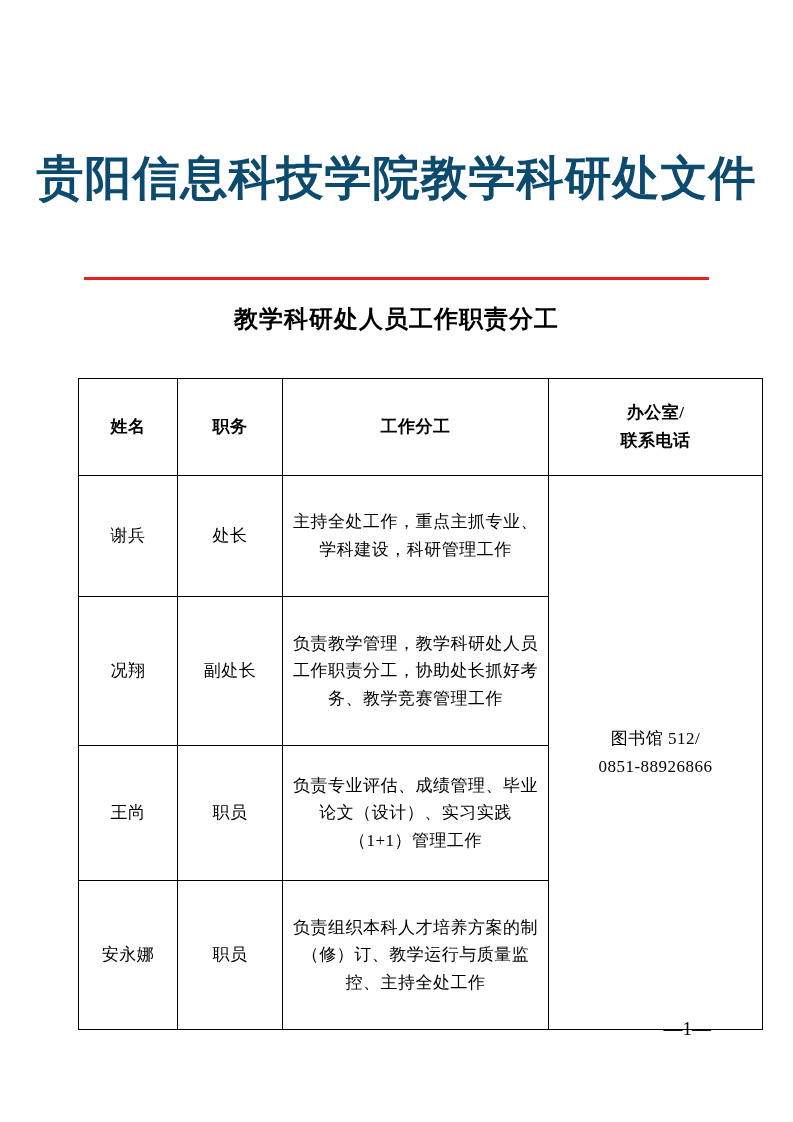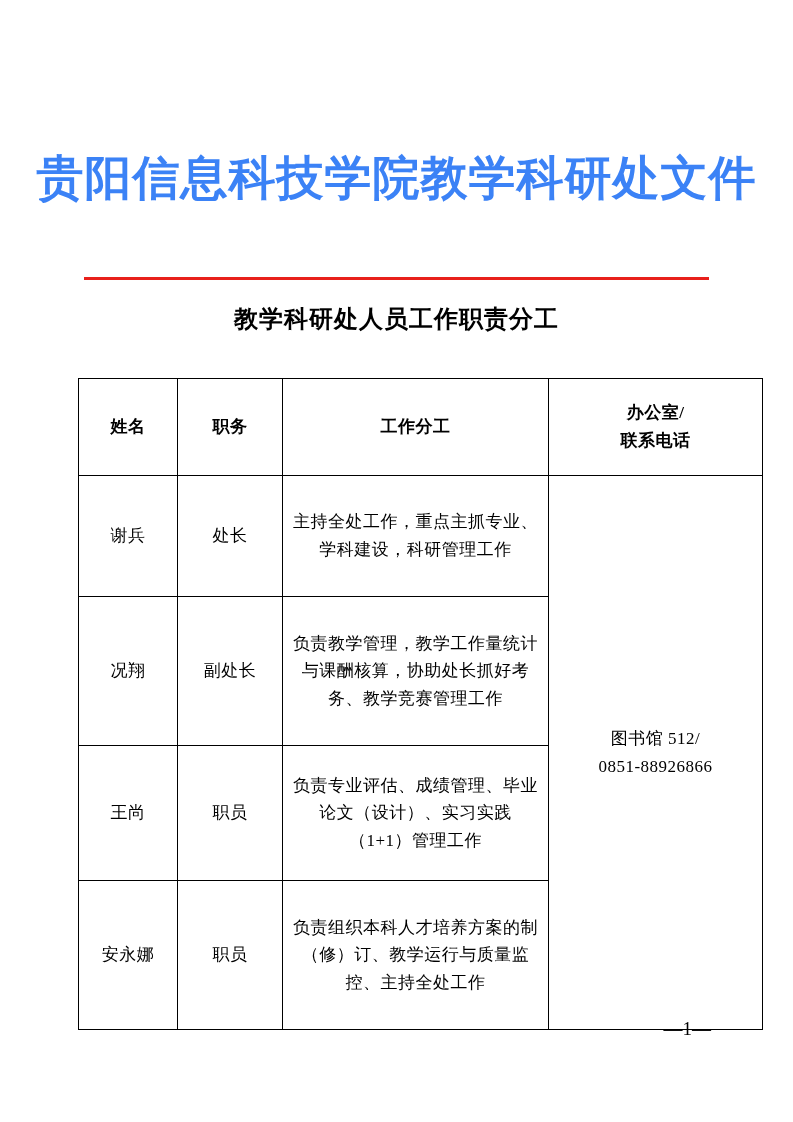--- a/index.html
+++ b/index.html
@@ -24,21 +24,21 @@
 
   
   .masthead {
     position: absolute;
     top: 150px;
     left: 0;
     width: 793px;
     text-align: center;
   }
   .masthead-title {
-    color: #3b82f6;
+    color: #0c4a6e;
     font-family: "Liberation Serif", "DejaVu Serif", serif;
     font-weight: bold;
     font-size: 47px;
     letter-spacing: 1px;
     line-height: 1.2;
     white-space: nowrap;
   }
   .masthead-rule {
     position: absolute;
     top: 277px;
@@ -161,21 +161,21 @@
           <td class="cell-title">处长</td>
           <td class="cell-duty">主持全处工作，重点主抓专业、学科建设，科研管理工作</td>
           <td class="cell-office" rowspan="4">
             <span class="office-line">图书馆 512/</span>
             <span class="office-line">0851-88926866</span>
           </td>
         </tr>
         <tr class="row-2">
           <td class="cell-name">况翔</td>
           <td class="cell-title">副处长</td>
-          <td class="cell-duty">负责教学管理，教学工作量统计与课酬核算，协助处长抓好考务、教学竞赛管理工作</td>
+          <td class="cell-duty">负责教学管理，教学科研处人员工作职责分工，协助处长抓好考务、教学竞赛管理工作</td>
         </tr>
         <tr class="row-3">
           <td class="cell-name">王尚</td>
           <td class="cell-title">职员</td>
           <td class="cell-duty">负责专业评估、成绩管理、毕业论文（设计）、实习实践（1+1）管理工作</td>
         </tr>
         <tr class="row-4">
           <td class="cell-name">安永娜</td>
           <td class="cell-title">职员</td>
           <td class="cell-duty">负责组织本科人才培养方案的制（修）订、教学运行与质量监控、主持全处工作</td>

